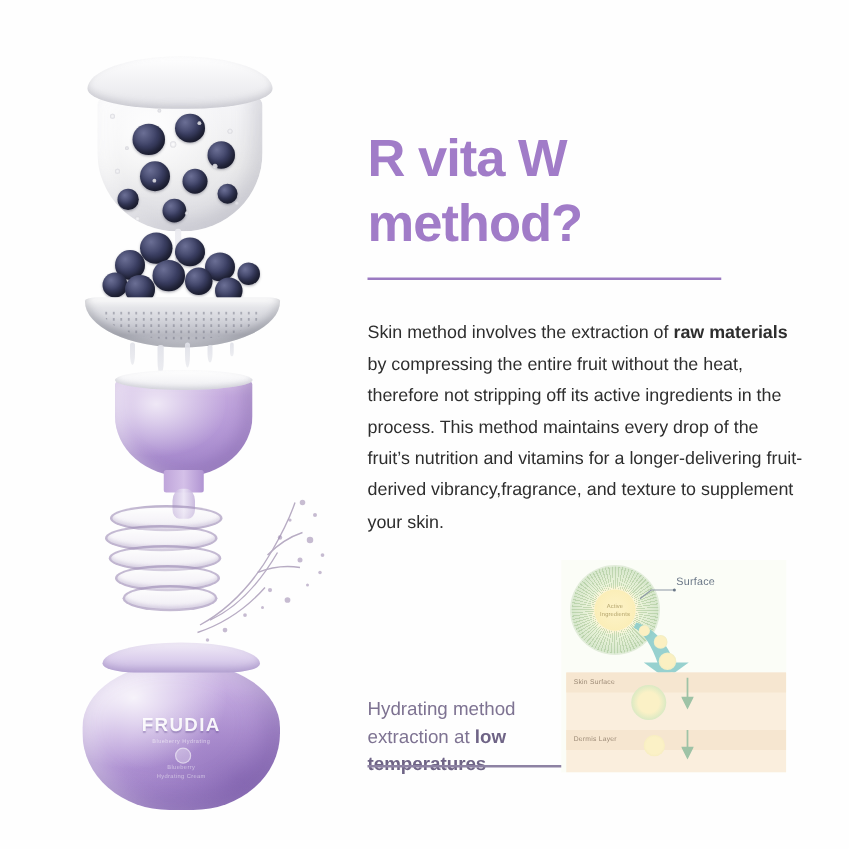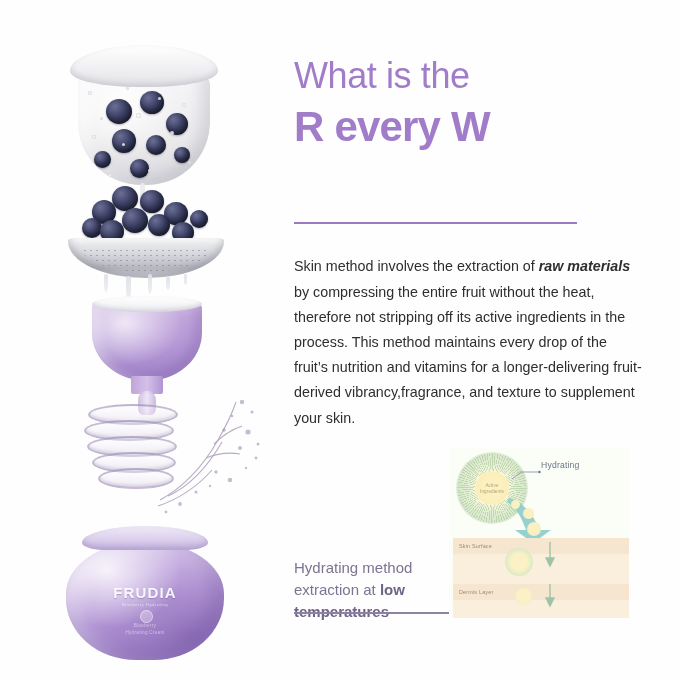--- a/index.html
+++ b/index.html
@@ -110,21 +110,21 @@
     border-radius: 50%;
     background: linear-gradient(180deg,rgba(255,255,255,.3),rgba(190,175,210,.22));
     box-shadow: inset 0 -2px 3px rgba(140,120,170,.25);
   }
   .splash {
     position: absolute; left: 72px; top: -8px; width: 115px; height: 125px;
     pointer-events: none;
   }
 
   
-  .jar-wrap { position: absolute; left: 60px; top: 526px; width: 170px; height: 135px; }
+  .jar-wrap { position: absolute; left: 60px; top: 514px; width: 170px; height: 135px; }
   .jar-lid {
     position:absolute; left: 22px; top: 0; width: 126px; height: 24px;
     background: linear-gradient(180deg,#f1ecf7 0%,#ded2ee 50%,#c9b9e2 100%);
     border-radius: 50% 50% 20% 20% / 70% 70% 30% 30%;
     box-shadow: inset 0 -3px 6px rgba(130,105,170,.35);
   }
   .jar-body {
     position:absolute; left: 6px; top: 16px; width: 158px; height: 118px;
     background:
       radial-gradient(ellipse at 26% 24%, rgba(255,255,255,.85) 0%, rgba(255,255,255,0) 45%),
@@ -177,21 +177,21 @@
   }
   .head-rule {
     position: absolute; left: 3px; top: 222px;
     width: 283px; height: 2px; background: #9b7ac2;
   }
 
   .body-copy {
     position: absolute; left: 3px; top: 240px; width: 348px;
     font-size: 14.3px; line-height: 25.2px; color: #2e2e2e;
   }
-  .body-copy b { font-weight: bold; font-style: italic; }
+  .body-copy b { font-weight: bold; }
 
   .caption {
     position: absolute; left: 3px; top: 542px; width: 155px;
     font-size: 15px; line-height: 22px; color: #7e7392;
   }
   .caption b { font-weight: bold; color: #6f6486; }
   .caption-rule {
     position: absolute; left: 3px; top: 612px;
     width: 158px; height: 2px; background: #8d82a3;
   }
@@ -355,22 +355,22 @@
           <div>Hydrating Cream</div>
         </div>
       </div>
       <div class="jar-lid"></div>
     </div>
 
   </div>
 
   <div class="right-col">
 
-    <div class="head-line1">What is the</div>
-    <div class="head-line2">R every W</div>
+    <div class="head-line2">R vita W</div>
+    <div class="head-line3">method?</div>
     <div class="head-rule"></div>
 
     <p class="body-copy"><span>Skin method involves the extraction of </span><b>raw materials</b><span> by compressing the entire fruit without the heat, therefore not stripping off its active ingredients in the process. This method maintains every drop of the fruit’s nutrition and vitamins for a longer-delivering fruit-derived vibrancy,fragrance, and texture to supplement your skin.</span></p>
 
     <p class="caption"><span>Hydrating method extraction at </span><b>low temperatures</b></p>
     <div class="caption-rule"></div>
   </div>
 
   <div class="diagram">
 
@@ -381,21 +381,21 @@
           <div>Active</div>
           <div>Ingredients</div>
         </div>
       </div>
     </div>
 
     <svg class="callout-line" viewBox="0 0 30 10">
       <path d="M1 9 L10 2 L28 2" fill="none" stroke="#8d98a6" stroke-width=".9"></path>
       <circle cx="28.5" cy="2" r="1.2" fill="#6a7787"></circle>
     </svg>
-    <div class="lipo-callout">Hydrating</div>
+    <div class="lipo-callout">Surface</div>
 
     <svg class="arrow-svg" width="66" height="48" viewBox="0 0 66 48">
       <path d="M4 2 C 18 6, 30 20, 34 34 L 46 34 L 28 47 L 10 34 L 21 34 C 17 22, 10 10, 2 6 Z" fill="#8ecdcb" opacity=".92"></path>
     </svg>
     <div class="sub-lipo" style="left:62px;top:52px;width:9px;height:9px;background:radial-gradient(circle,#fbf0c2 55%,#d8e8c4 100%);"></div>
     <div class="sub-lipo" style="left:74px;top:60px;width:11px;height:11px;background:radial-gradient(circle,#fbf0c2 55%,#d8e8c4 100%);"></div>
     <div class="sub-lipo" style="left:78px;top:74px;width:14px;height:14px;background:radial-gradient(circle,#fbf0c2 55%,#d8e8c4 100%);"></div>
     <div class="sub-lipo" style="left:82px;top:90px;width:13px;height:13px;background:radial-gradient(circle,#fbf0c2 55%,#d8e8c4 100%);"></div>
     <div class="sub-lipo" style="left:84px;top:104px;width:11px;height:11px;background:radial-gradient(circle,#fbf0c2 55%,#d8e8c4 100%);"></div>
 

